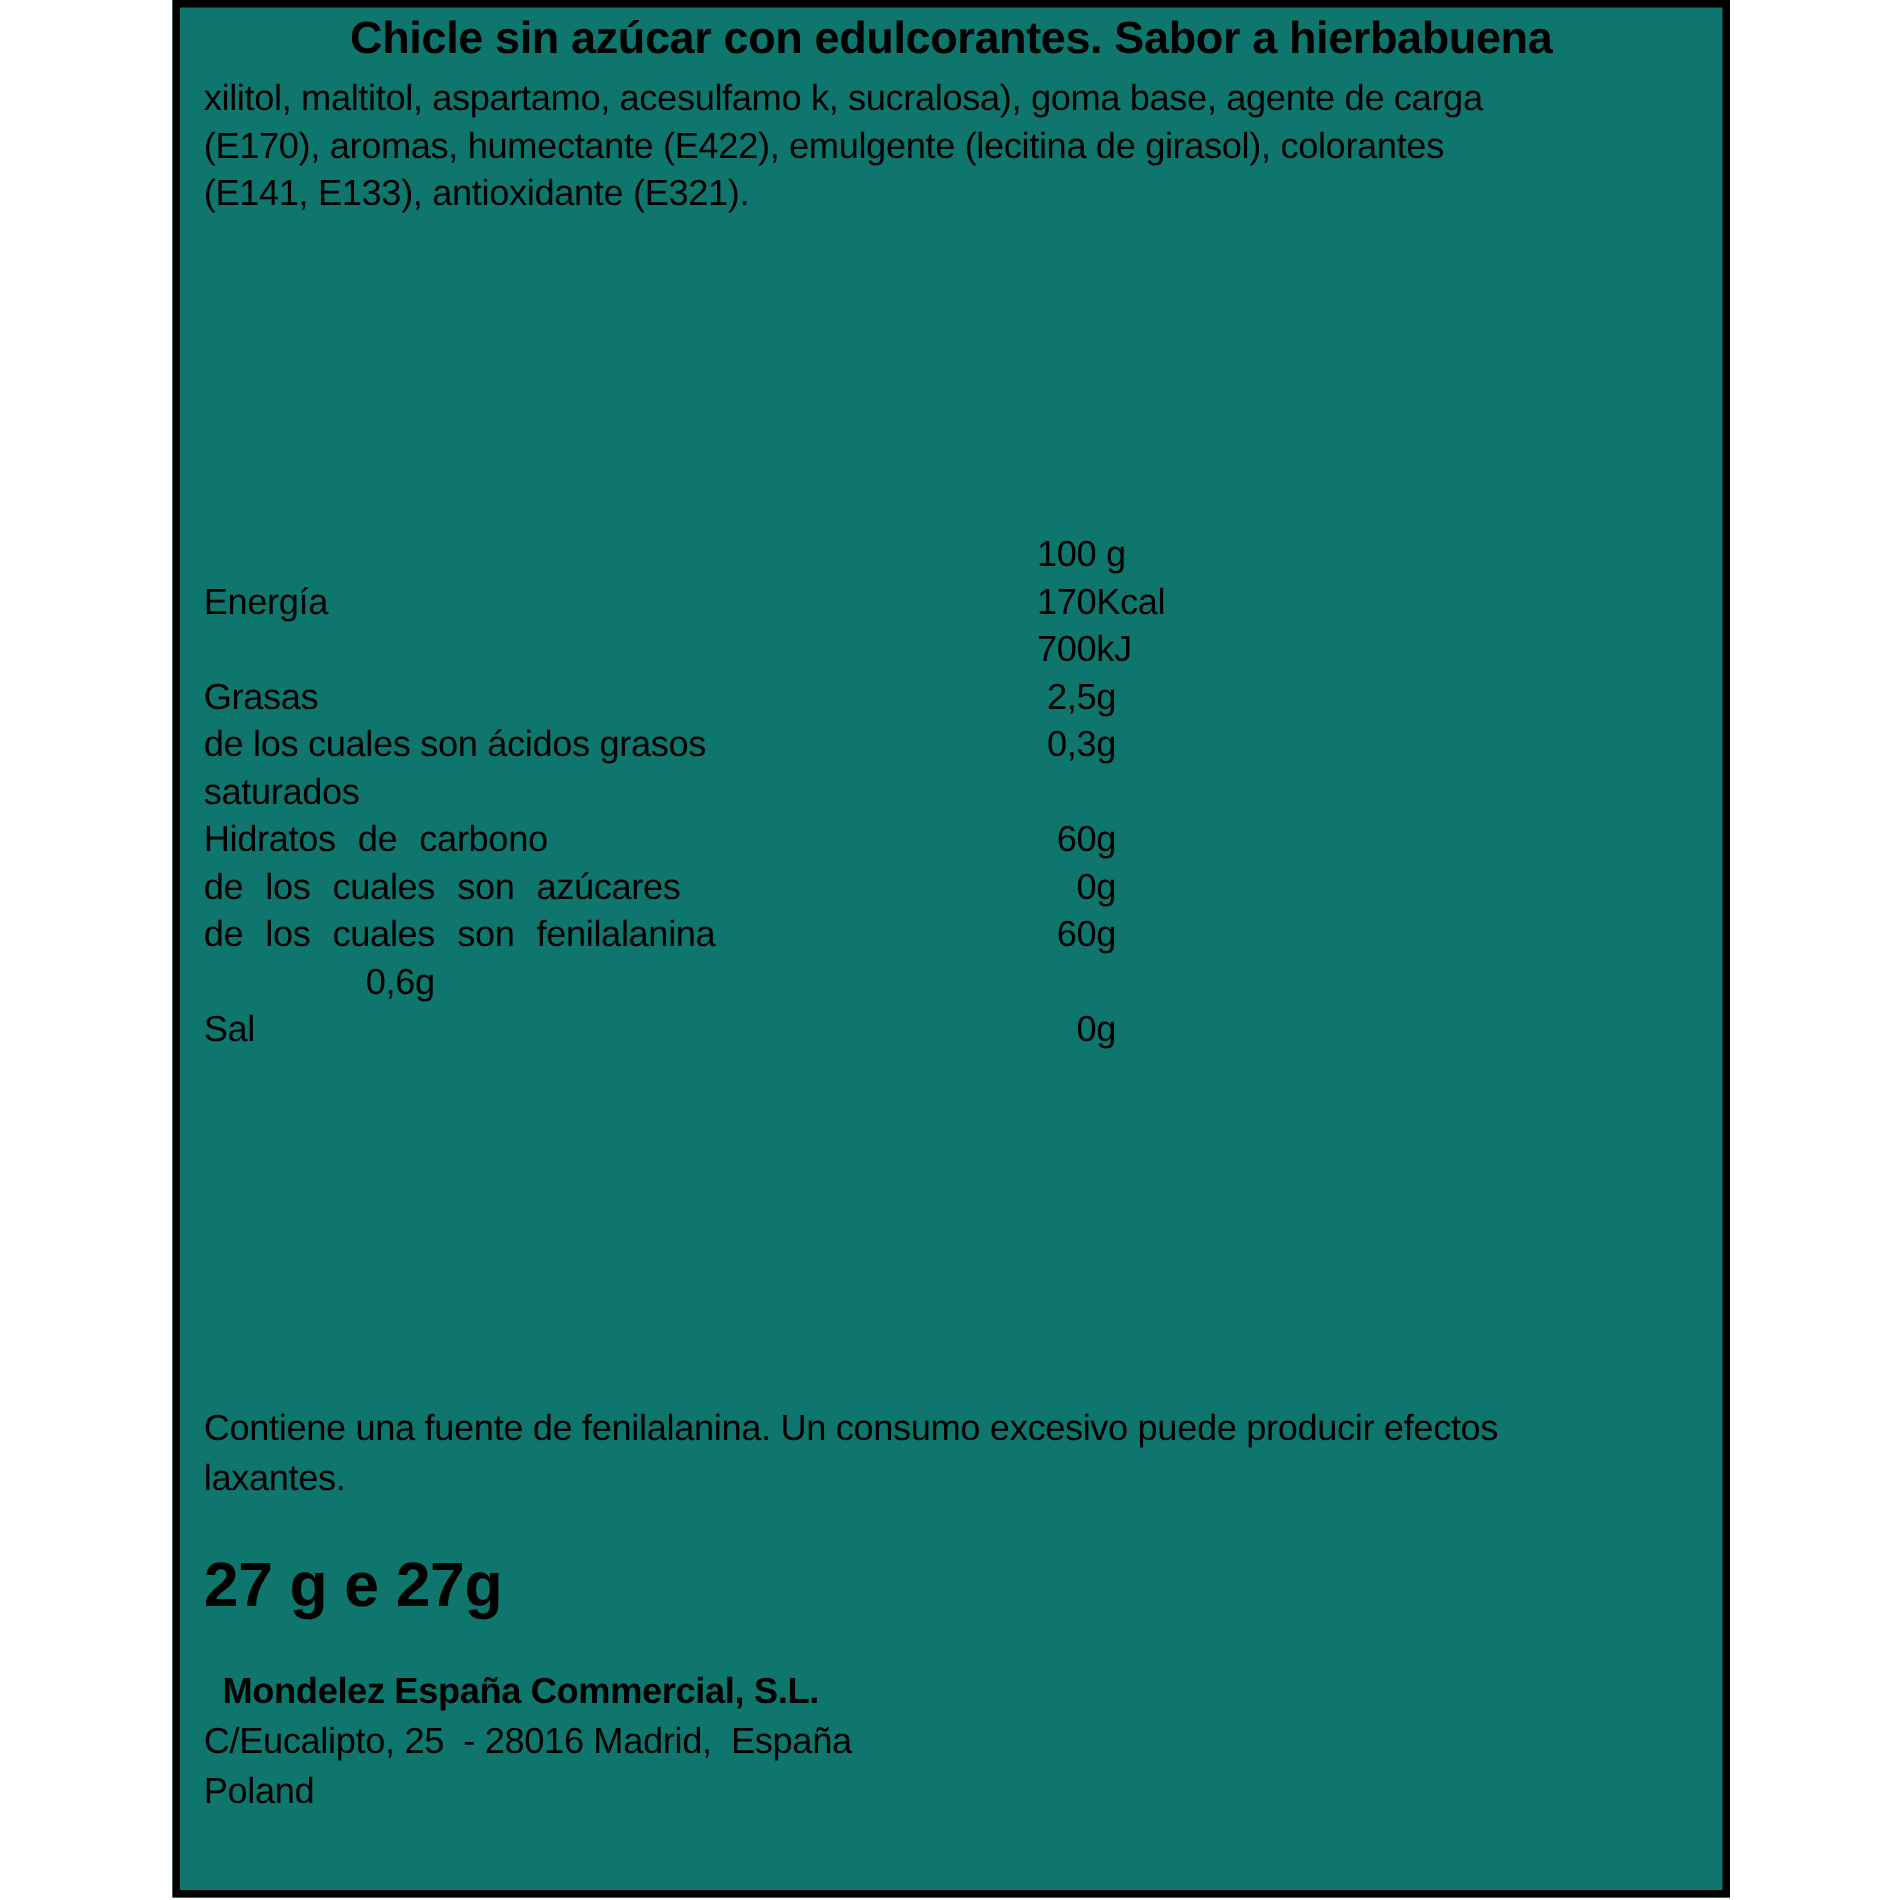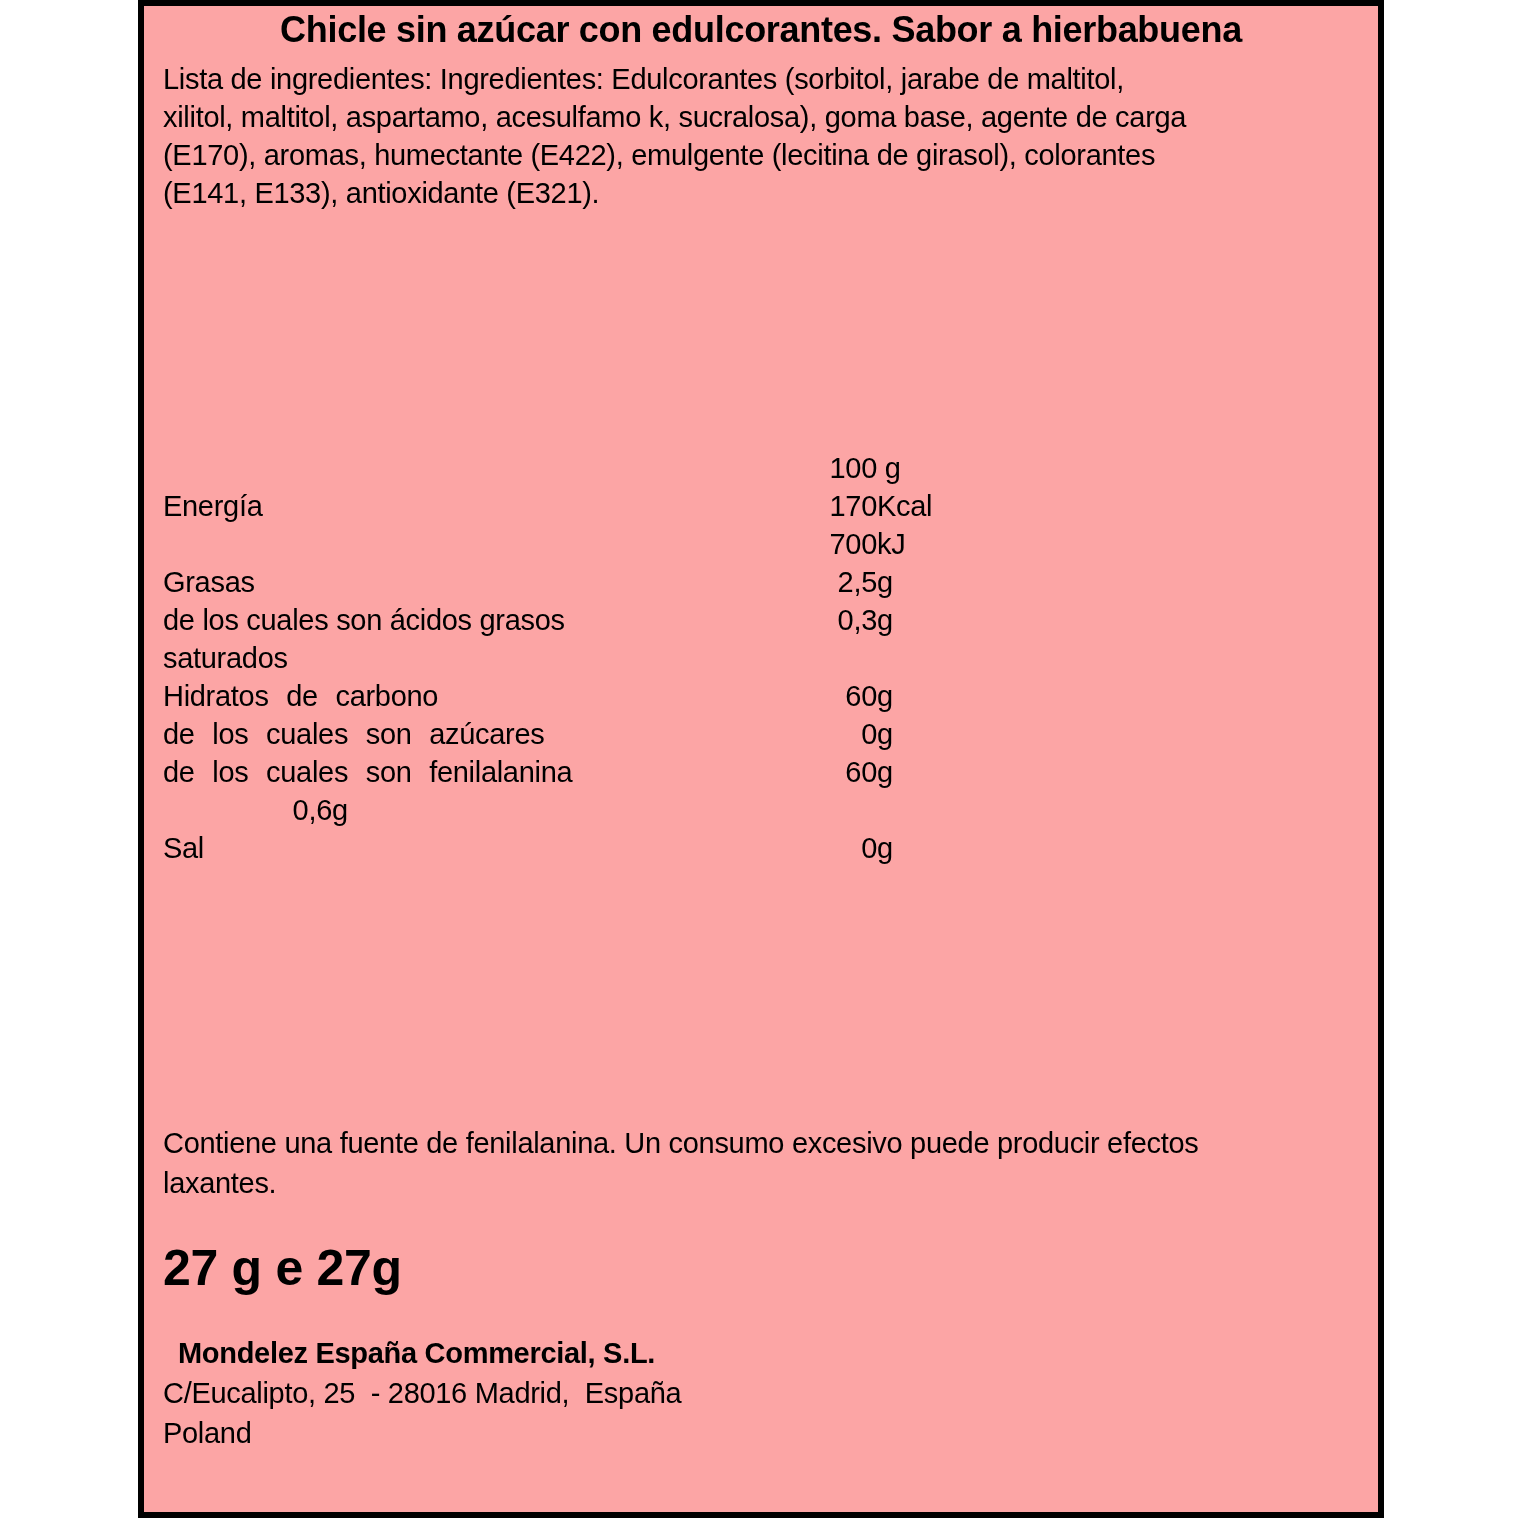--- a/index.html
+++ b/index.html
@@ -16,21 +16,21 @@
     background: #ffffff;
     overflow: hidden;
   }
   .label-box {
     position: absolute;
     left: 138px;
     top: 0;
     width: 1246px;
     height: 1518px;
     border: 6px solid #000000;
-    background: #fca5a5;
+    background: #0f766e;
   }
   .label-box > * { position: absolute; }
 
   .title {
     top: 2px;
     left: 0;
     width: 100%;
     text-align: center;
     font-size: 36px;
     font-weight: bold;
@@ -46,21 +46,21 @@
 
   .ingredients {
     top: 54px;
     left: 19px;
     width: 1190px;
     line-height: 38px;
   }
   .ingredients div { white-space: pre; }
 
   .nutrition {
-    top: 443px;
+    top: 419px;
     left: 19px;
     width: 1195px;
   }
   .nrow {
     display: flex;
     line-height: 38px;
   }
   .nrow .lbl {
     width: 545px;
     flex: none;
@@ -106,21 +106,20 @@
 </style>
 </head>
 <body>
 
 <div class="page">
   <div class="label-box">
 
     <div class="title">Chicle sin azúcar con edulcorantes. Sabor a hierbabuena</div>
 
     <div class="ingredients body-text">
-      <div>Lista de ingredientes: Ingredientes: Edulcorantes (sorbitol, jarabe de maltitol,</div>
       <div>xilitol, maltitol, aspartamo, acesulfamo k, sucralosa), goma base, agente de carga</div>
       <div>(E170), aromas, humectante (E422), emulgente (lecitina de girasol), colorantes</div>
       <div>(E141, E133), antioxidante (E321).</div>
     </div>
 
     <div class="nutrition body-text">
       <div class="nrow">
         <span class="lbl"></span>
         <span class="num">100</span>
         <span class="unit"> g</span>

